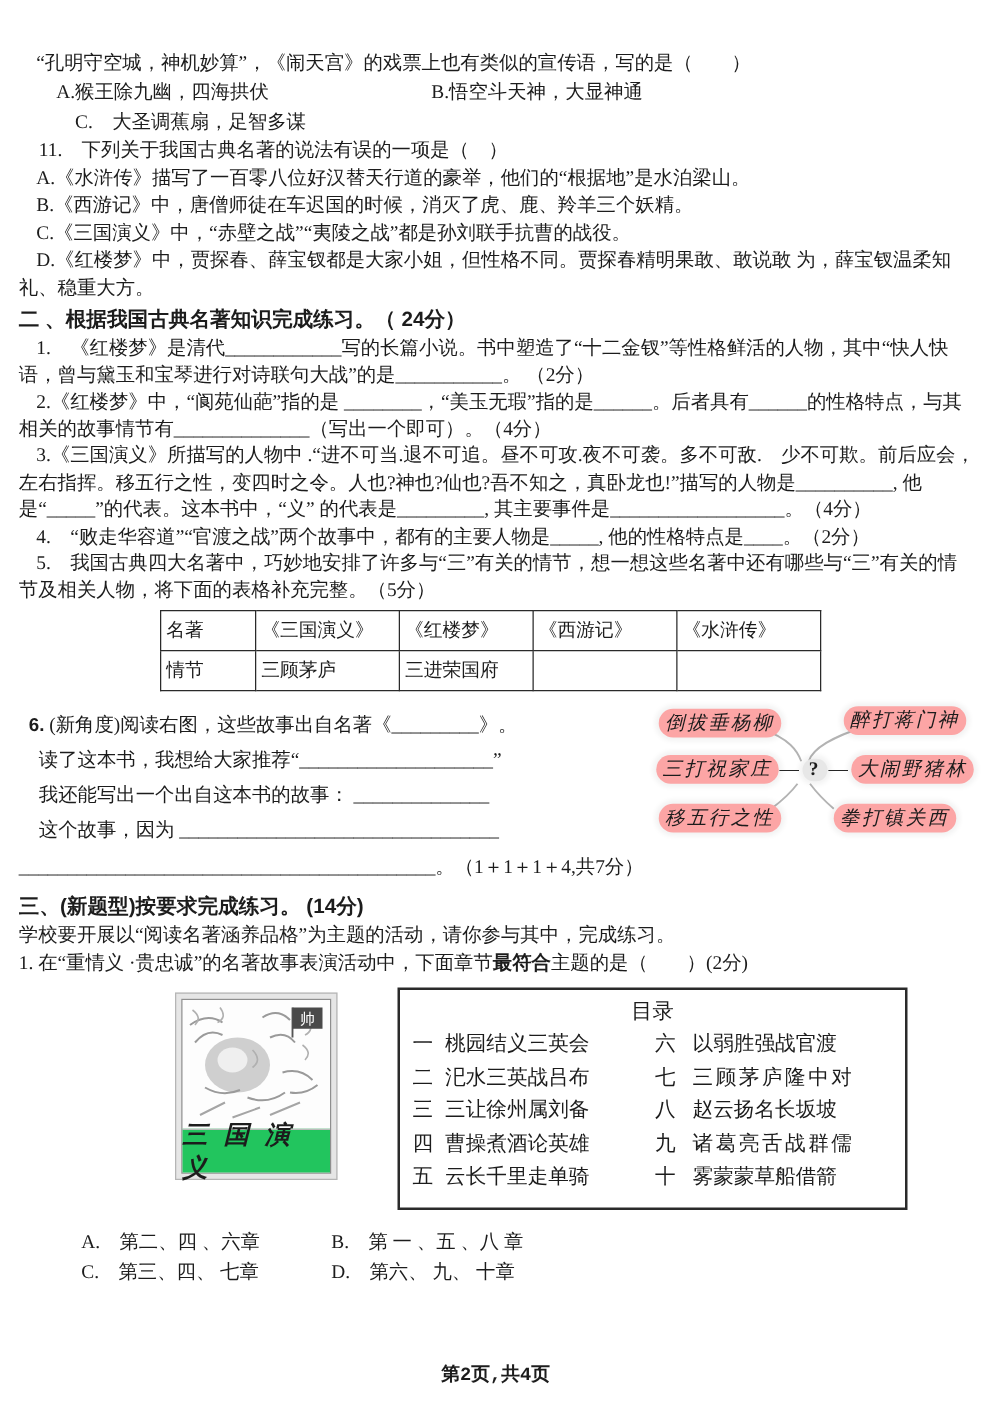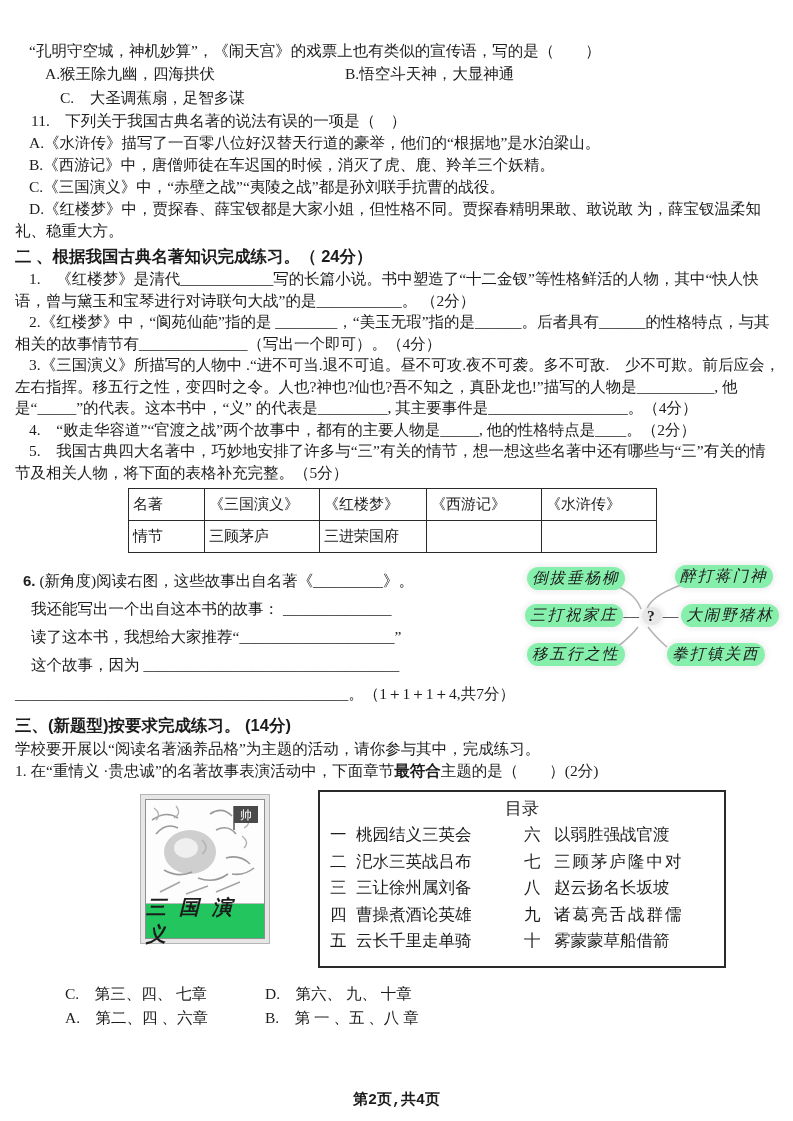--- a/index.html
+++ b/index.html
@@ -18,21 +18,21 @@
   table.fill td{border:1.5px solid #2a2a2a;height:31px;font-size:15px;
                 padding:0 4px;vertical-align:middle;}
   .q6wrap{position:relative;margin-top:14px;}
   .q6left{width:480px;}
   .q6line{font-size:15.5px;line-height:28px;text-indent:16px;}
   .q6first{font-size:15.5px;line-height:28px;text-indent:8px;}
   .q6num{font-weight:bold;font-family:"Liberation Sans", sans-serif;font-size:15px;}
   .q6tail{font-size:15.5px;line-height:26px;margin-top:2px;}
   .mindmap{position:absolute;left:482px;top:-10px;width:292px;height:130px;
            font-style:italic;font-size:15.5px;letter-spacing:2px;white-space:nowrap;}
-  .bubble{position:absolute;background:#86efac;border-radius:12px;padding:1px 5px;
+  .bubble{position:absolute;background:#fca5a5;border-radius:12px;padding:1px 5px;
           box-shadow:0 0 4px 3px rgba(0,0,0,0.05);}
   .midrow{position:absolute;display:flex;align-items:center;}
   .mm-dash{margin:0 1px;font-style:normal;}
   .mm-q{background:#e7e7e7;border-radius:10px;padding:0 5px;
         box-shadow:0 0 4px 3px rgba(0,0,0,0.05);font-style:normal;font-weight:bold;}
   .mm-svg{position:absolute;left:0;top:0;}
   .sec3-head{font-family:"Liberation Sans", sans-serif;font-weight:bold;
              font-size:16.5px;line-height:25px;margin-top:6px;}
   .boldseg{font-family:"Liberation Sans", sans-serif;font-weight:bold;}
   .media{position:relative;height:192px;margin-top:8px;}
@@ -107,22 +107,22 @@
       </tr>
     </tbody>
       </table>
 
     <div class="q6wrap">
       <div class="q6left">
         <p class="q6first">
           <span class="q6num">6.</span>
           <span>(新角度)阅读右图，这些故事出自名著《_________》。</span>
         </p>
+        <p class="q6line">读了这本书，我想给大家推荐“____________________”</p>
         <p class="q6line">我还能写出一个出自这本书的故事：  ______________</p>
-        <p class="q6line">读了这本书，我想给大家推荐“____________________”</p>
         <p class="q6line">这个故事，因为 _________________________________</p>
       </div>
 
       <div class="mindmap">
         <svg class="mm-svg" width="292" height="130" viewBox="0 0 292 130">
           <path d="M112 26 C135 34, 141 44, 144 52" stroke="#b3b3b3" stroke-width="1.5" fill="none"></path>
           <path d="M196 24 C170 32, 153 42, 150 52" stroke="#b3b3b3" stroke-width="1.5" fill="none"></path>
           <path d="M141 70 C135 78, 128 84, 120 90" stroke="#b3b3b3" stroke-width="1.5" fill="none"></path>
           <path d="M151 70 C157 78, 163 84, 170 90" stroke="#b3b3b3" stroke-width="1.5" fill="none"></path>
         </svg>
@@ -194,24 +194,24 @@
 
           <span>五</span>
           <span>云长千里走单骑</span>
           <span>十</span>
           <span>雾蒙蒙草船借箭</span>
         </div>
       </div>
     </div>
 
     <div class="opt3row">
+      <span class="o1">A.　第二、四 、六章</span>
+      <span>B.　第 一 、五 、八 章</span>
+    </div>
+    <div class="opt3row">
       <span class="o1">C.　第三、四、 七章</span>
       <span>D.　第六、 九、 十章</span>
     </div>
-    <div class="opt3row">
-      <span class="o1">A.　第二、四 、六章</span>
-      <span>B.　第 一 、五 、八 章</span>
-    </div>
 
   </div>
 
   <div class="footer">第2页,共4页</div>
 </div>
 
 </body></html>

